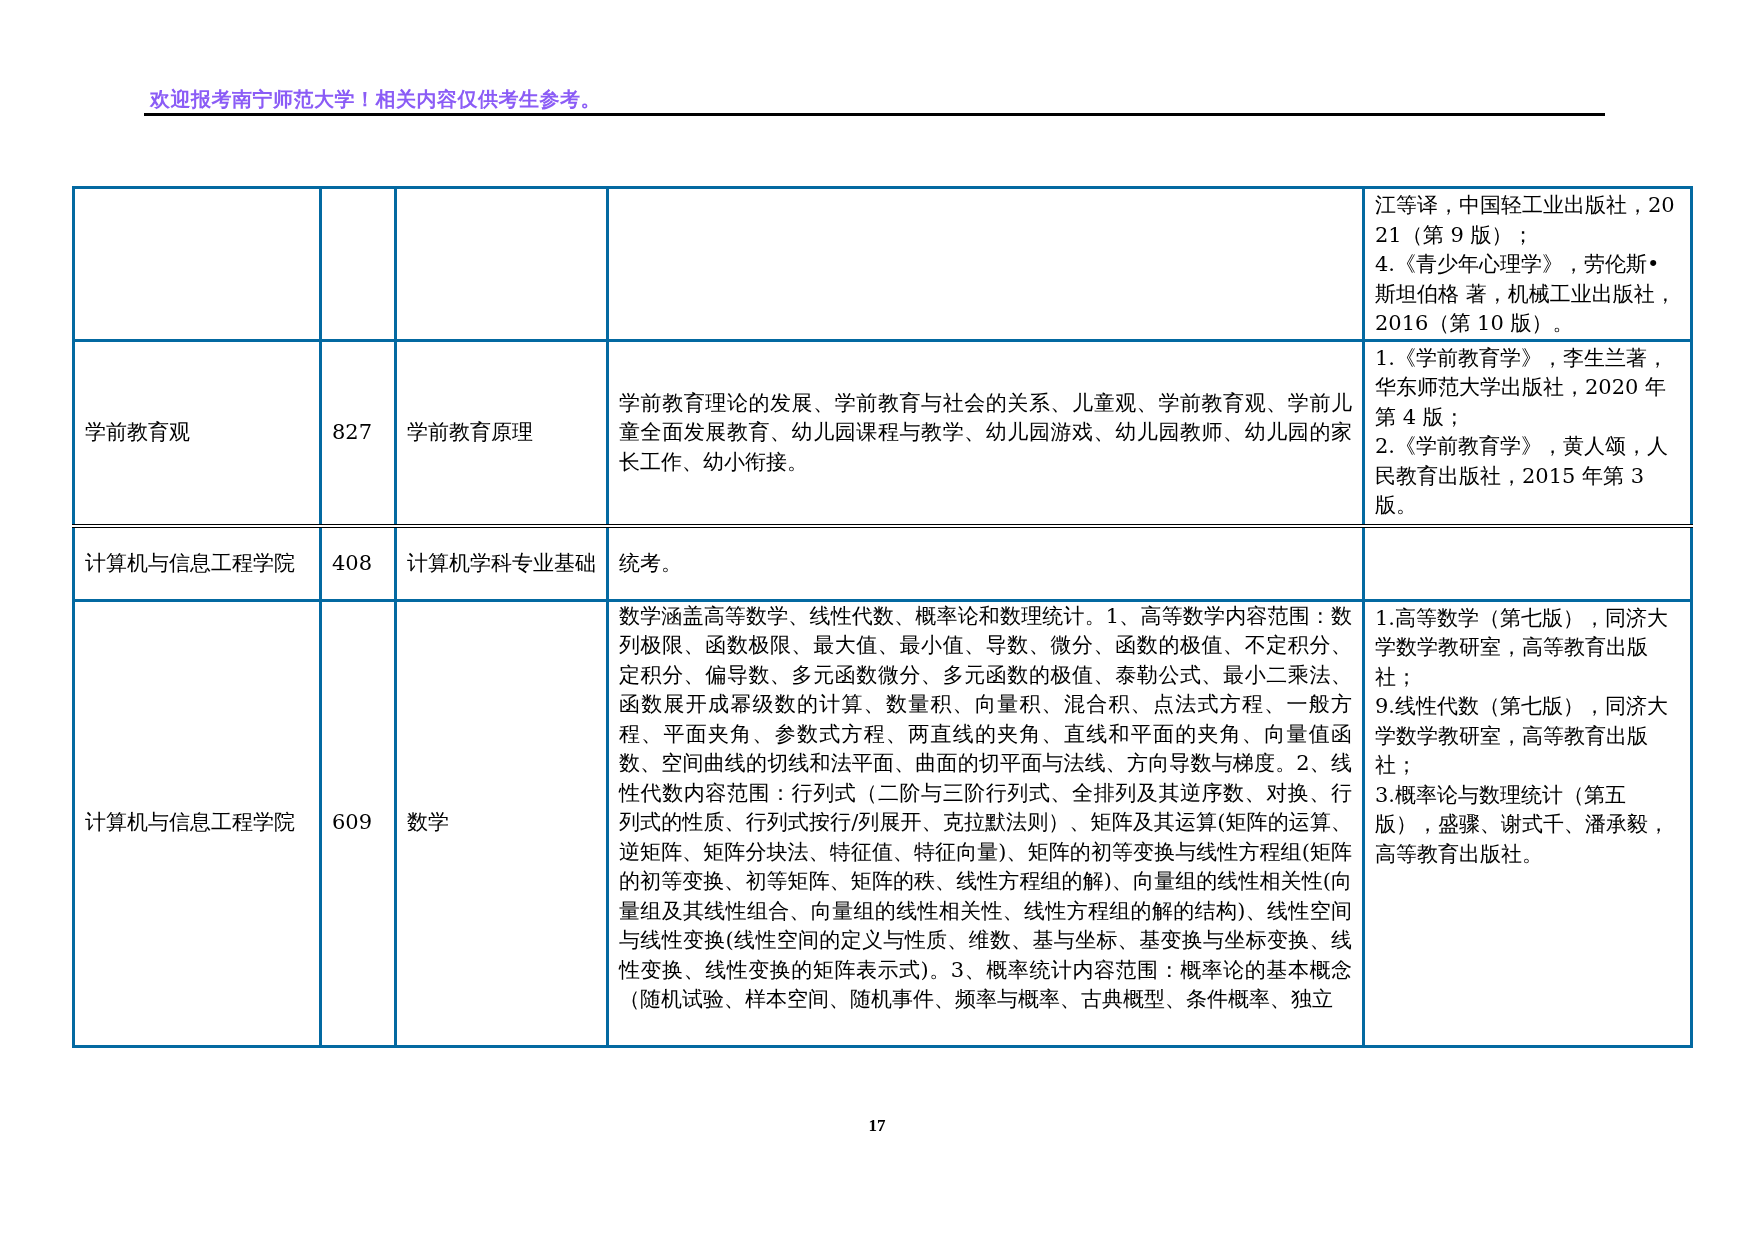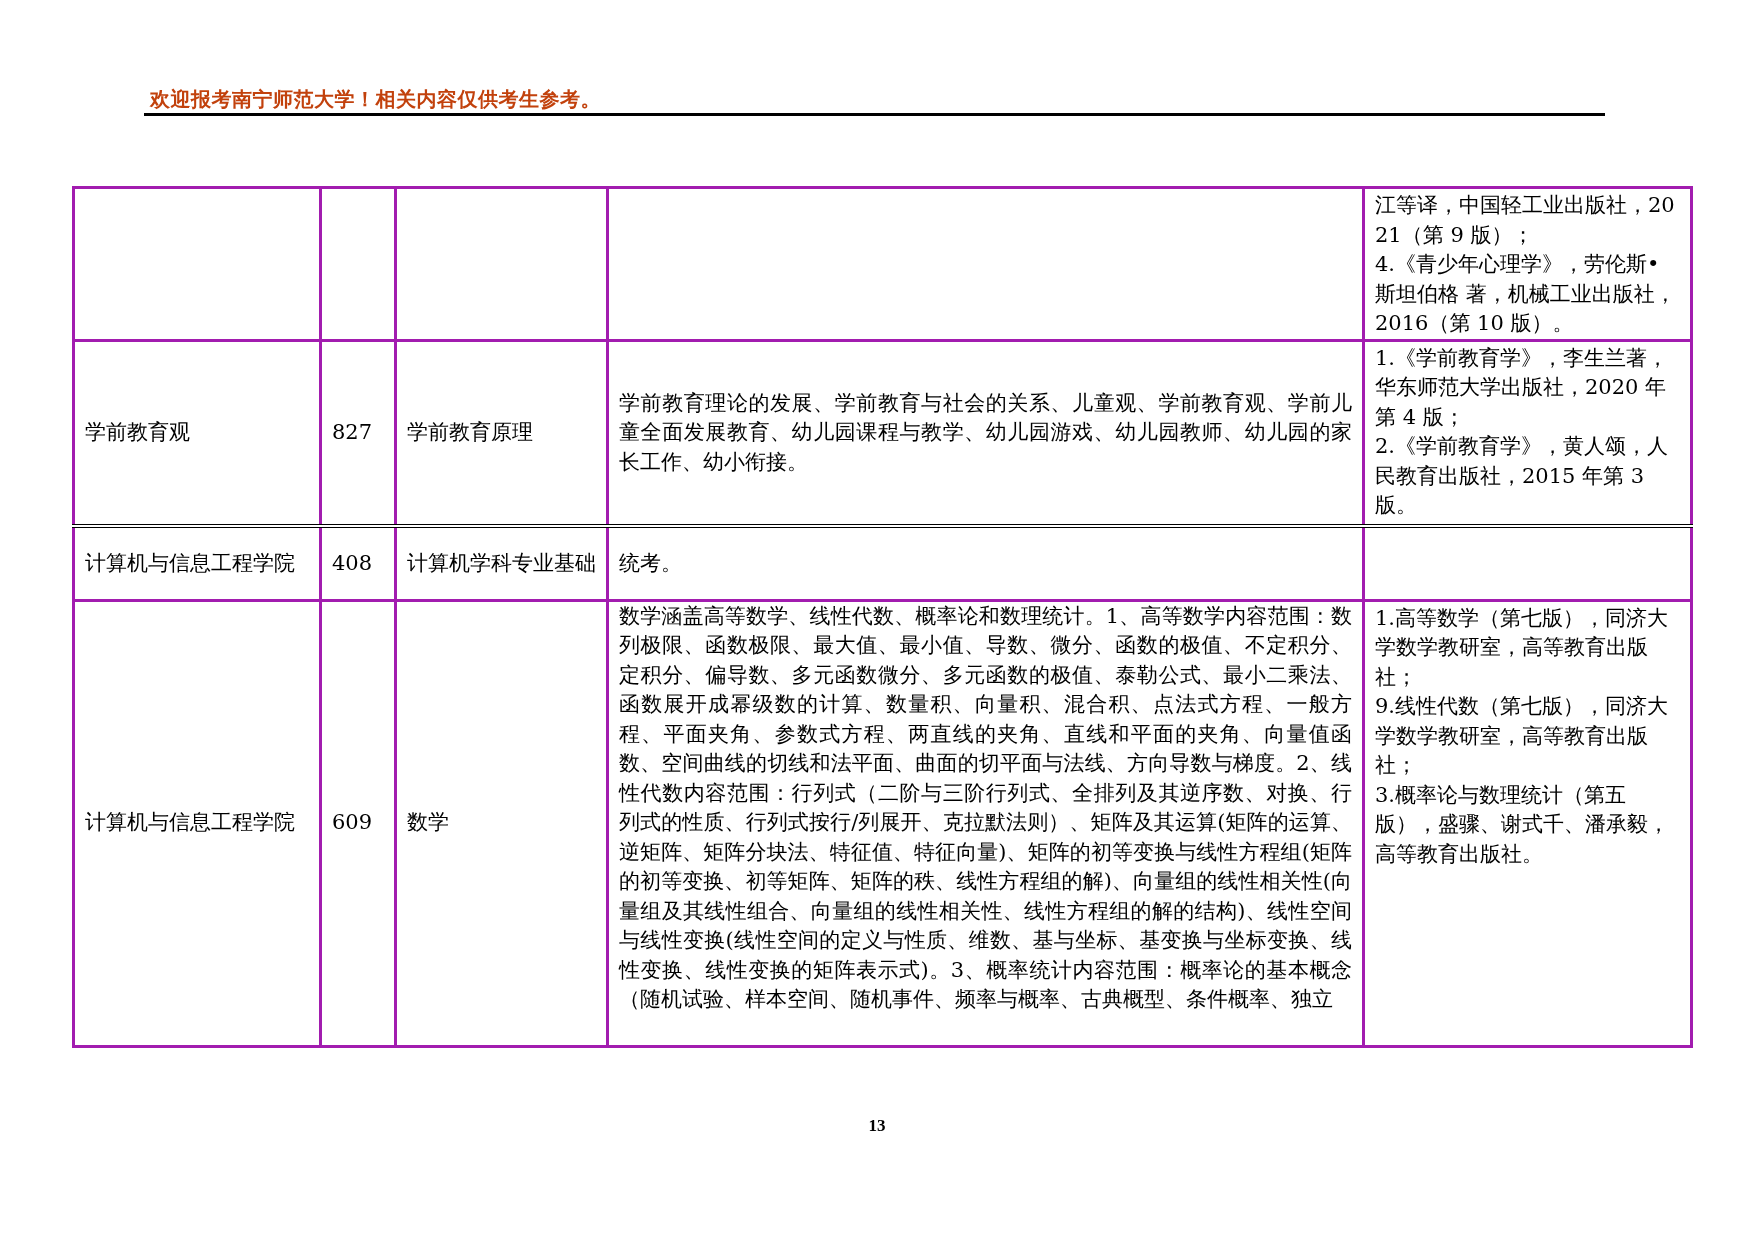--- a/index.html
+++ b/index.html
@@ -15,21 +15,21 @@
       font-family: "DejaVu Serif", "Liberation Serif", serif;
       color: #000;
     }
     .header-note {
       position: absolute;
       left: 150px;
       top: 86px;
       font-family: "DejaVu Sans", "Liberation Sans", sans-serif;
       font-weight: bold;
       font-size: 20px;
-      color: #c2410c;
+      color: #8b5cf6;
       letter-spacing: 0.5px;
       white-space: nowrap;
     }
     .header-rule {
       position: absolute;
       left: 144px;
       top: 113px;
       width: 1461px;
       height: 3px;
       background: #000;
@@ -37,21 +37,21 @@
     .doc-table {
       position: absolute;
       left: 72px;
       top: 186px;
       width: 1618px;
       border-collapse: collapse;
       table-layout: fixed;
       border: 3px solid #000;
     }
     .doc-table td {
-      border: 3px solid #a21caf;
+      border: 3px solid #0369a1;
       vertical-align: middle;
       padding: 0 10px;
       font-size: 21px;
       line-height: 29.5px;
       font-family: "DejaVu Serif", "Liberation Serif", serif;
       word-break: break-all;
     }
     .doc-table td.content {
       text-align: justify;
     }
@@ -120,13 +120,13 @@
       <td>609</td>
       <td>数学</td>
       <td class="content top">数学涵盖高等数学、线性代数、概率论和数理统计。1、高等数学内容范围：数列极限、函数极限、最大值、最小值、导数、微分、函数的极值、不定积分、定积分、偏导数、多元函数微分、多元函数的极值、泰勒公式、最小二乘法、函数展开成幂级数的计算、数量积、向量积、混合积、点法式方程、一般方程、平面夹角、参数式方程、两直线的夹角、直线和平面的夹角、向量值函数、空间曲线的切线和法平面、曲面的切平面与法线、方向导数与梯度。2、线性代数内容范围：行列式（二阶与三阶行列式、全排列及其逆序数、对换、行列式的性质、行列式按行/列展开、克拉默法则）、矩阵及其运算(矩阵的运算、逆矩阵、矩阵分块法、特征值、特征向量)、矩阵的初等变换与线性方程组(矩阵的初等变换、初等矩阵、矩阵的秩、线性方程组的解)、向量组的线性相关性(向量组及其线性组合、向量组的线性相关性、线性方程组的解的结构)、线性空间与线性变换(线性空间的定义与性质、维数、基与坐标、基变换与坐标变换、线性变换、线性变换的矩阵表示式)。3、概率统计内容范围：概率论的基本概念（随机试验、样本空间、随机事件、频率与概率、古典概型、条件概率、独立</td>
       <td class="books"><span style="white-space:pre-line">1.高等数学（第七版），同济大学数学教研室，高等教育出版社；
 9.线性代数（第七版），同济大学数学教研室，高等教育出版社；
 3.概率论与数理统计（第五版），盛骤、谢式千、潘承毅，高等教育出版社。</span></td>
     </tr>
   </tbody>
 </table>
 
-<div class="page-number">13</div>
+<div class="page-number">17</div>
 
 </body></html>

